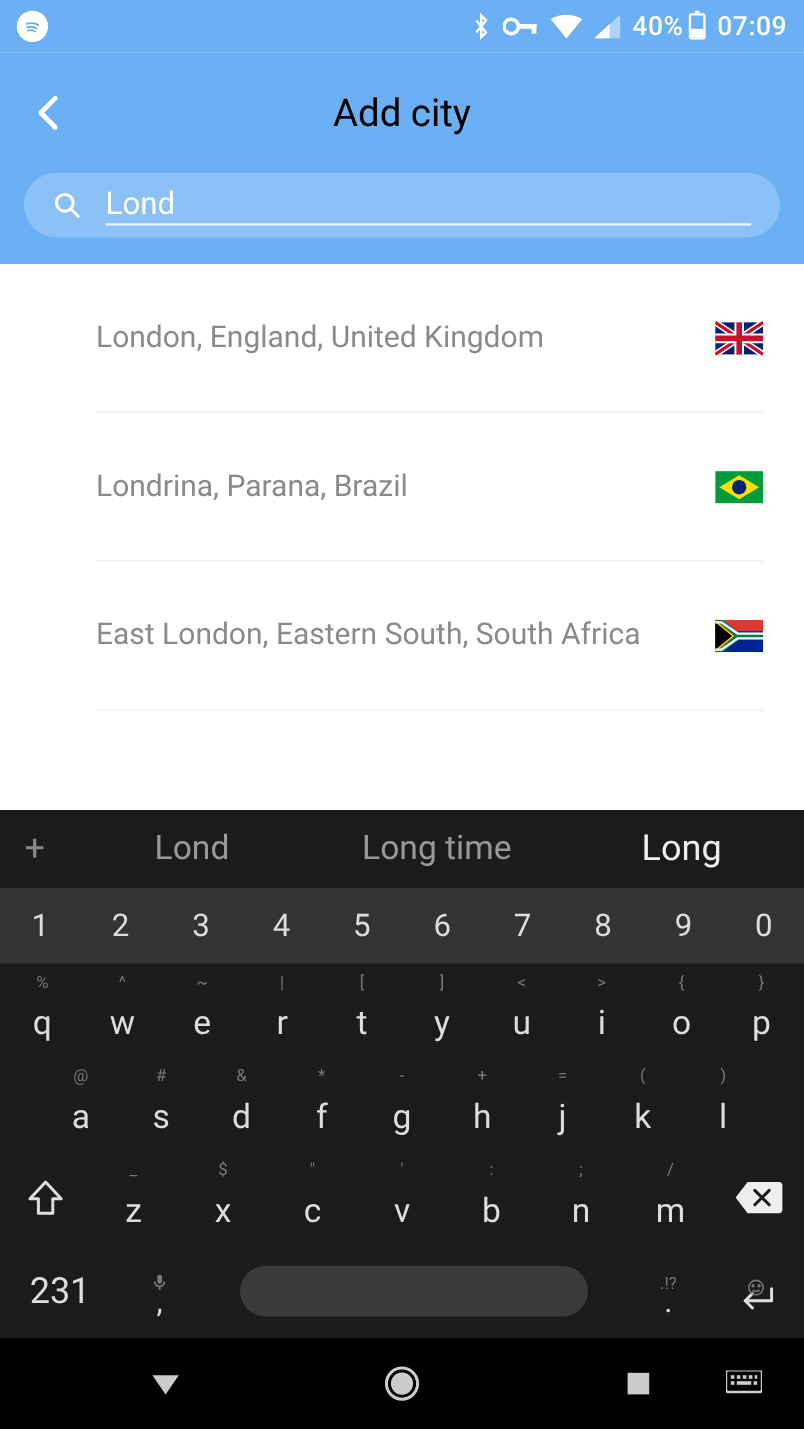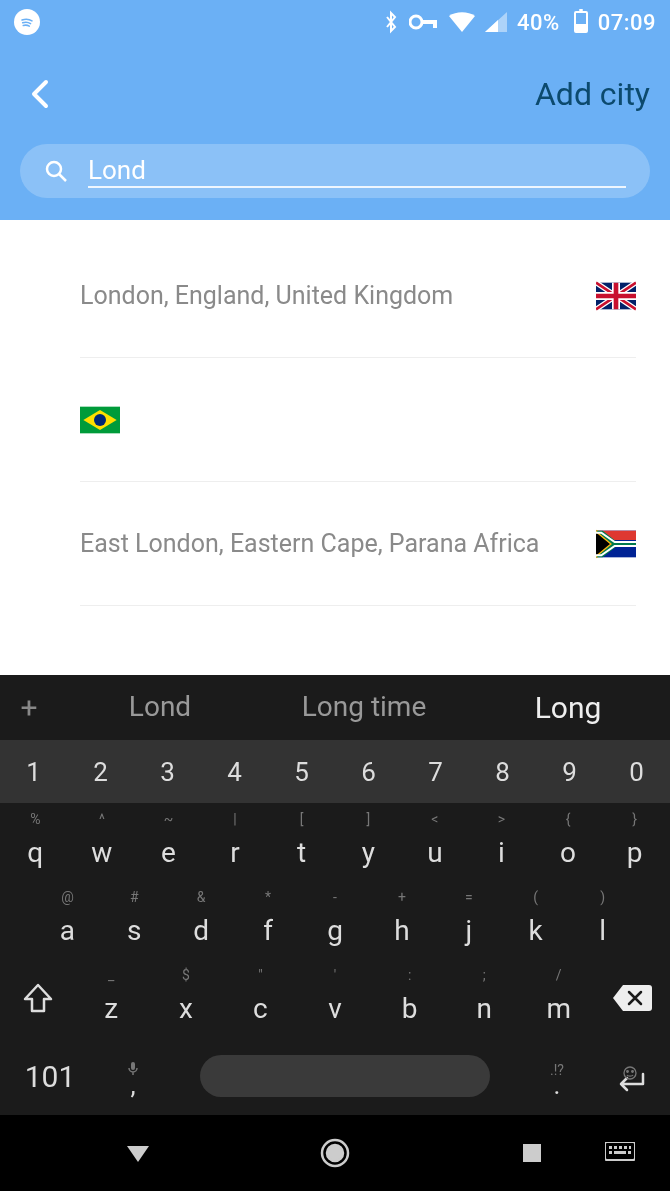--- a/index.html
+++ b/index.html
@@ -6,37 +6,37 @@
     html, body { width: 670px; height: 1191px; font-family: -apple-system, BlinkMacSystemFont, 'Segoe UI', Roboto, sans-serif; overflow: hidden; background: #000; }
     .screen { width: 670px; height: 1191px; display: flex; flex-direction: column; background: #fff; }
 
     
     .status-bar { height: 44px; background: #6bb0f5; display: flex; align-items: center; justify-content: space-between; padding: 0 14px; color: #fff; }
     .status-left { display: flex; align-items: center; gap: 8px; }
     .status-right { display: flex; align-items: center; gap: 10px; font-size: 22px; font-weight: 500; letter-spacing: 0.5px; }
     .spotify-icon { width: 26px; height: 26px; border-radius: 50%; background: #fff; display: flex; align-items: center; justify-content: center; }
     .spotify-icon svg { width: 20px; height: 20px; }
     .status-icon { display: inline-flex; align-items: center; }
-    .battery-wrap { display: flex; align-items: center; gap: 14px; }
+    .battery-wrap { display: flex; align-items: center; gap: 4px; }
     .battery { width: 14px; height: 22px; border: 2px solid #fff; border-radius: 2px; position: relative; }
     .battery::before { content: ''; position: absolute; top: -4px; left: 3px; right: 3px; height: 2px; background: #fff; border-radius: 1px; }
     .battery::after { content: ''; position: absolute; bottom: 0; left: 0; right: 0; height: 40%; background: #fff; }
 
     
     .header { background: #6bb0f5; padding: 20px 20px 22px; }
     .header-top { display: flex; align-items: center; height: 60px; position: relative; }
     .back-btn { width: 40px; height: 40px; display: flex; align-items: center; justify-content: center; color: #fff; cursor: pointer; }
-    .header-title { position: absolute; left: 0; right: 0; text-align: right; font-size: 32px; font-weight: 400; color: #0c4a6e; pointer-events: none; }
+    .header-title { position: absolute; left: 0; right: 0; text-align: center; font-size: 32px; font-weight: 400; color: #000000; pointer-events: none; }
     .search-wrap { margin-top: 20px; background: rgba(255,255,255,0.22); border-radius: 40px; height: 54px; display: flex; align-items: center; padding: 0 24px; }
     .search-icon { color: #fff; margin-right: 20px; display: flex; }
     .search-input { flex: 1; background: transparent; border: none; outline: none; font-size: 26px; color: #fff; font-family: inherit; border-bottom: 2px solid rgba(255,255,255,0.85); padding-bottom: 1px; width: 100%; }
     .search-input::placeholder { color: rgba(255,255,255,0.7); }
 
     
-    .results { flex: 1; background: #fff; padding: 14px 34px 0 80px; overflow: hidden; }
+    .results { flex: 1; background: #fff; padding: 0 34px 0 80px; overflow: hidden; }
     .result-item { height: 124px; display: flex; align-items: center; justify-content: space-between; border-bottom: 1px solid #eee; cursor: pointer; }
     .result-item:first-child { border-top: none; }
     .result-text { font-size: 25px; color: #8a8a8a; font-weight: 400; }
     .flag { width: 40px; height: 28px; display: flex; align-items: center; justify-content: center; font-size: 28px; }
 
     
     .keyboard { background: #1b1b1b; color: #ccc; user-select: none; }
     .suggest-row { height: 66px; display: flex; align-items: center; border-bottom: 1px solid #333; }
     .suggest-plus { width: 58px; display: flex; align-items: center; justify-content: center; font-size: 30px; color: #888; cursor: pointer; }
     .suggest-item { flex: 1; text-align: center; font-size: 28px; color: #999; cursor: pointer; padding: 0 8px; }
@@ -143,30 +143,31 @@
           <svg class="flag-svg" viewBox="0 0 60 40">
             <rect width="60" height="40" fill="#012169"></rect>
             <path d="M0 0l60 40M60 0L0 40" stroke="#fff" stroke-width="8"></path>
             <path d="M0 0l60 40M60 0L0 40" stroke="#C8102E" stroke-width="4"></path>
             <path d="M30 0v40M0 20h60" stroke="#fff" stroke-width="12"></path>
             <path d="M30 0v40M0 20h60" stroke="#C8102E" stroke-width="7"></path>
           </svg>
         </span>
       </div>
       <div class="result-item">
+        <span class="result-text">Londrina, Parana, Brazil</span>
         <span class="flag">
           <svg class="flag-svg" viewBox="0 0 60 40">
             <rect width="60" height="40" fill="#009b3a"></rect>
             <path d="M30 5L55 20 30 35 5 20z" fill="#fedf00"></path>
             <circle cx="30" cy="20" r="9" fill="#002776"></circle>
           </svg>
         </span>
       </div>
       <div class="result-item">
-        <span class="result-text">East London, Eastern Cape, Parana Africa</span>
+        <span class="result-text">East London, Eastern South, South Africa</span>
         <span class="flag">
           <svg class="flag-svg" viewBox="0 0 60 40">
             <rect width="60" height="40" fill="#002395"></rect>
             <rect width="60" height="14" fill="#de3831"></rect>
             <path d="M0 0l24 20L0 40V0z" fill="#000"></path>
             <path d="M0 0l24 20L0 40" fill="none" stroke="#ffb612" stroke-width="4"></path>
             <path d="M0 0h10l20 16h30v8H30L10 40H0l24-20z" fill="#007a4d"></path>
             <path d="M0 3h8l20 14h32M0 37h8l20-14h32" stroke="#fff" stroke-width="3" fill="none"></path>
           </svg>
         </span>
@@ -311,21 +312,21 @@
           </div>
         </div>
       <div class="bksp-key">
         <svg width="42" height="30" viewBox="0 0 42 30">
             <path d="M12 2h26a3 3 0 013 3v20a3 3 0 01-3 3H12L2 15z" fill="#eee"></path>
             <path d="M18 9l12 12M30 9L18 21" stroke="#1b1b1b" stroke-width="2.5" stroke-linecap="round"></path>
           </svg>
       </div>
     </div>
     <div class="bottom-row">
-      <div class="k123">101</div>
+      <div class="k123">231</div>
       <div class="kcomma">
         <span class="alt">
           <svg width="12" height="14" viewBox="0 0 12 14" fill="#777">
               <rect x="4" y="0" width="4" height="8" rx="2"></rect>
               <path d="M2 6a4 4 0 008 0M6 10v3" stroke="#777" stroke-width="1.5" fill="none"></path>
             </svg>
         </span>
         <span class="main">,</span>
       </div>
       <div class="kspace">

